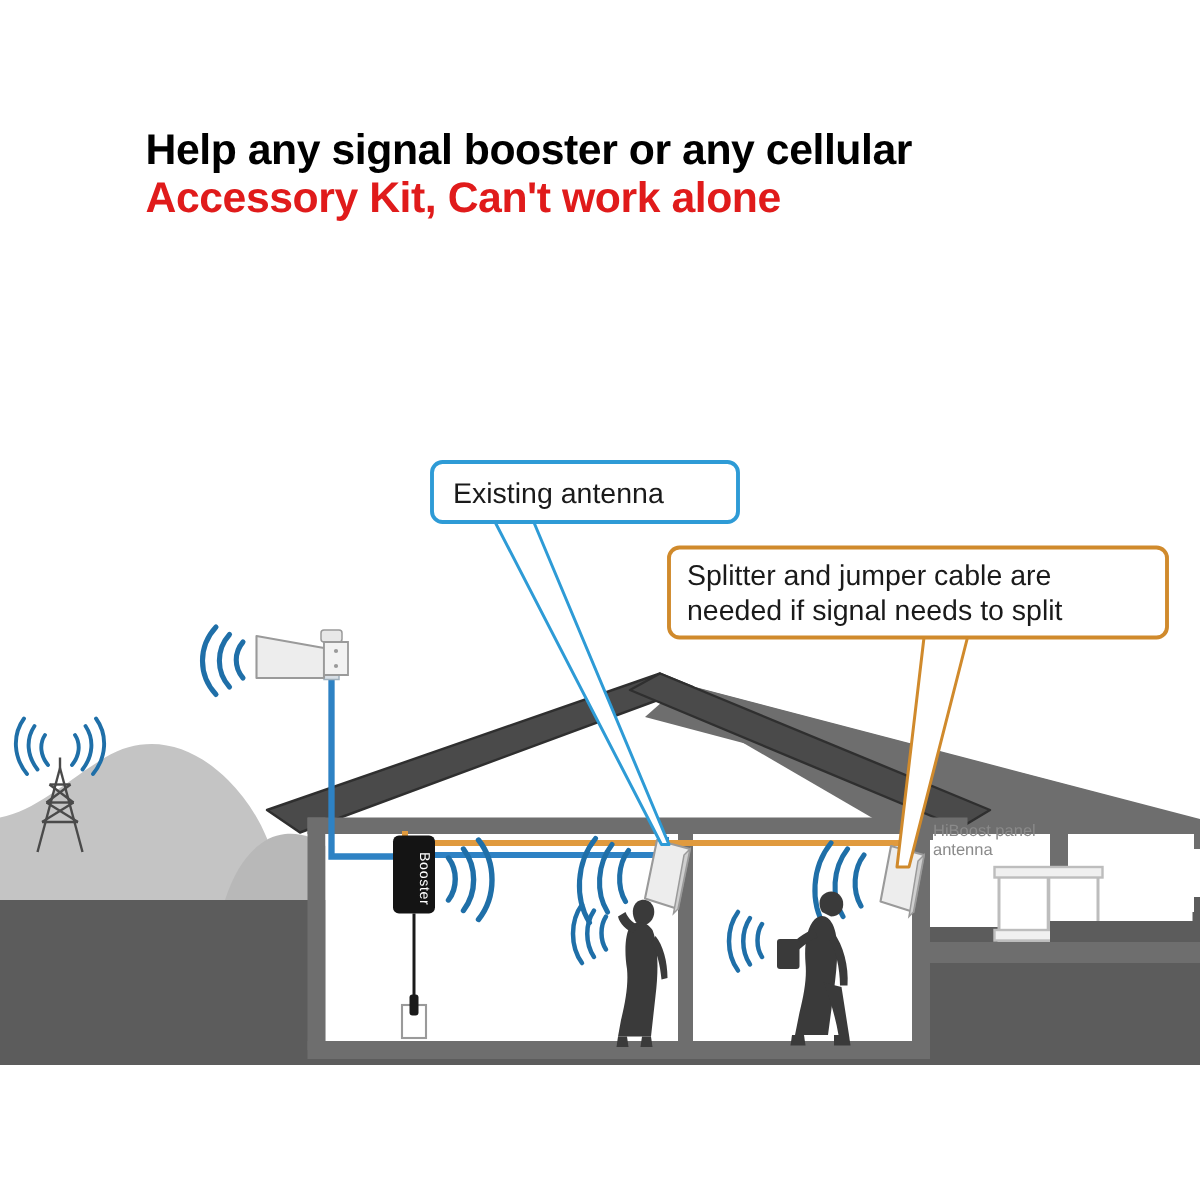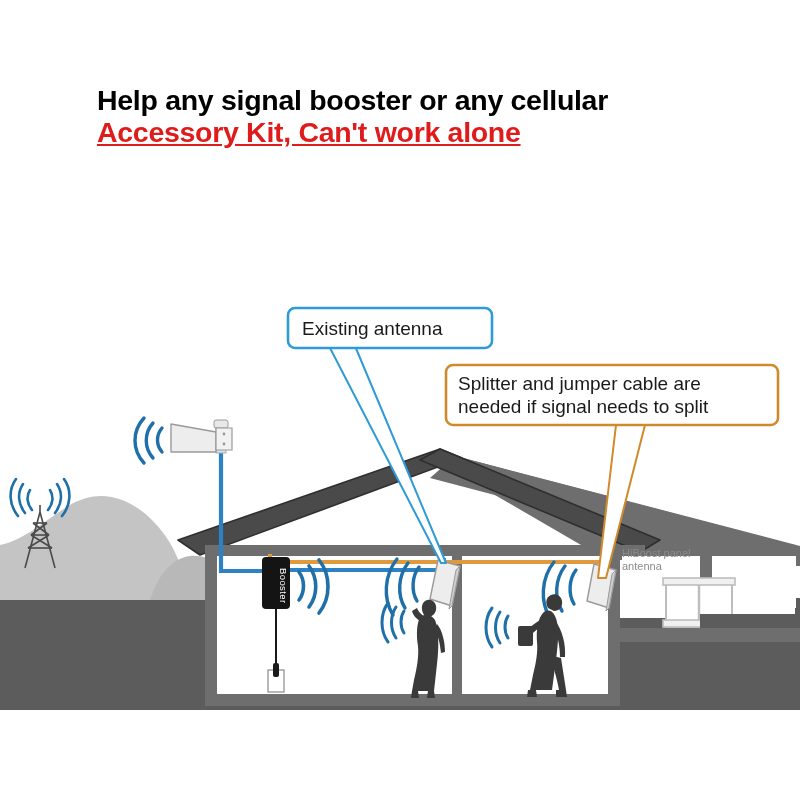--- a/index.html
+++ b/index.html
@@ -18,21 +18,21 @@
     left:97px; top:84px;
     width:620px;
     font-family:"Liberation Sans", sans-serif;
     font-weight:700;
     font-size:28.5px;
     line-height:32px;
     letter-spacing:-0.3px;
     color:#000000;
   }
   .headline .ln{display:block;white-space:nowrap;}
-  .headline .accent{color:#e01b1b;text-decoration:underline;}
+  .headline .accent{color:#e01b1b;}
 
   svg.scene{position:absolute;left:0;top:0;width:800px;height:800px;}
 
   .calloutText{
     font-family:"Liberation Sans", sans-serif;
     font-size:19px;
     fill:#1a1a1a;
   }
   .smallLabel{
     font-family:"Liberation Sans", sans-serif;

